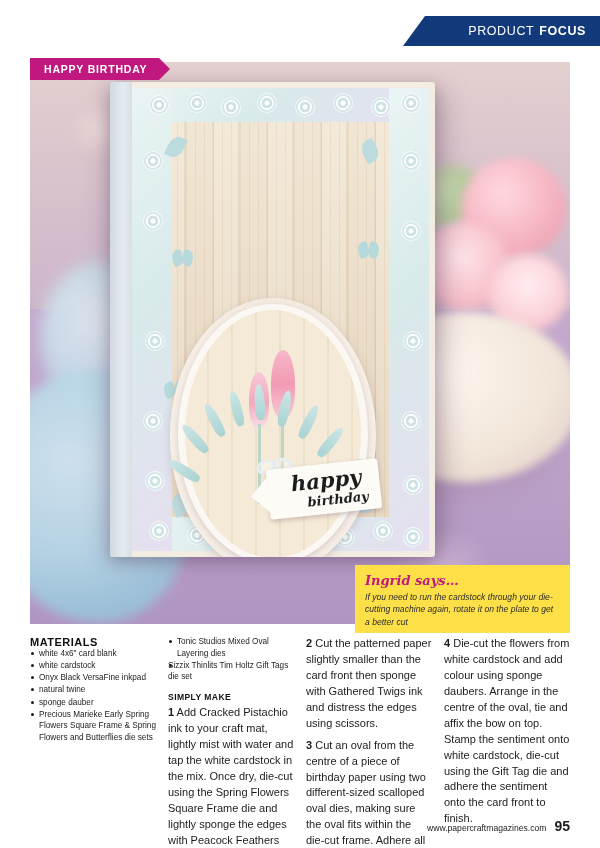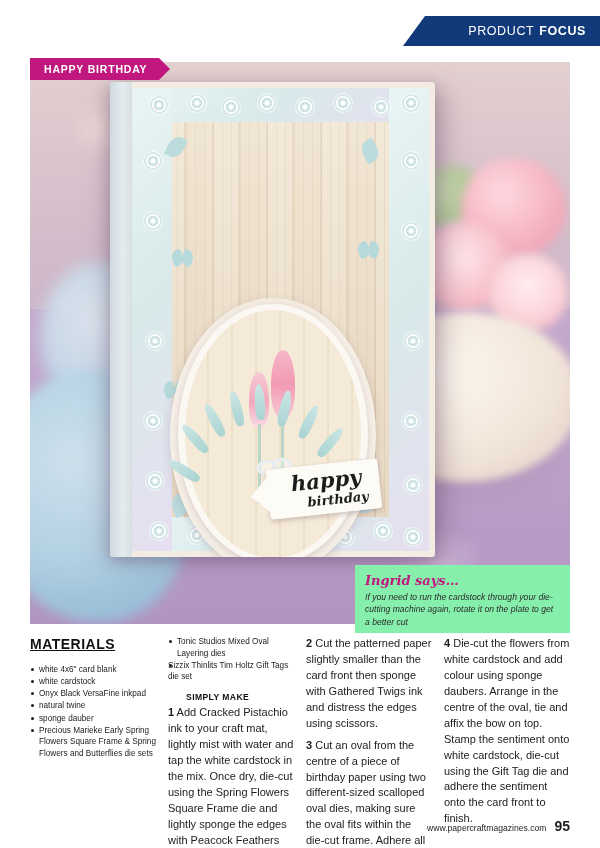--- a/index.html
+++ b/index.html
@@ -350,21 +350,21 @@
   .butterfly span.w1 { left: 0;  transform: rotate(-18deg); }
   .butterfly span.w2 { left: 10px; transform: rotate(18deg) scaleX(-1); }
 
   
   .ingrid {
     position: absolute;
     left: 355px;
     top: 565px;
     width: 215px;
     height: 68px;
-    background: #86efac;
+    background: #fde047;
     padding: 8px 10px 8px 10px;
   }
   .ingrid-title {
     font-family: "DejaVu Serif", serif;
     font-style: italic;
     font-weight: bold;
     color: #c0187e;
     font-size: 13px;
     margin-bottom: 3px;
   }
@@ -380,26 +380,25 @@
     position: absolute;
     left: 30px;
     top: 636px;
     width: 540px;
     height: 170px;
     display: flex;
     gap: 12px;
   }
   .col { width: 126px; }
   .col-head {
-    font-size: 14px;
+    font-size: 11px;
     font-weight: bold;
     letter-spacing: 0.5px;
     color: #111;
-    margin-bottom: 12px;
-    text-decoration: underline;
+    margin-bottom: 0;
   }
   ul.mat-list {
     list-style: none;
     margin: 0; padding: 0;
   }
   ul.mat-list li {
     position: relative;
     padding-left: 9px;
     font-size: 8.2px;
     line-height: 1.42;
@@ -420,21 +419,21 @@
     color: #1c1c1c;
     margin: 0 0 6px 0;
     text-align: left;
   }
   .step-num { font-weight: bold; }
   .col-sub {
     font-size: 8.6px;
     font-weight: bold;
     letter-spacing: 0.4px;
     color: #111;
-    margin: 9px 0 3px 18px;
+    margin: 9px 0 3px 0;
   }
 
   
   .footer {
     position: absolute;
     right: 30px;
     bottom: 14px;
     display: flex;
     align-items: baseline;
     gap: 8px;

